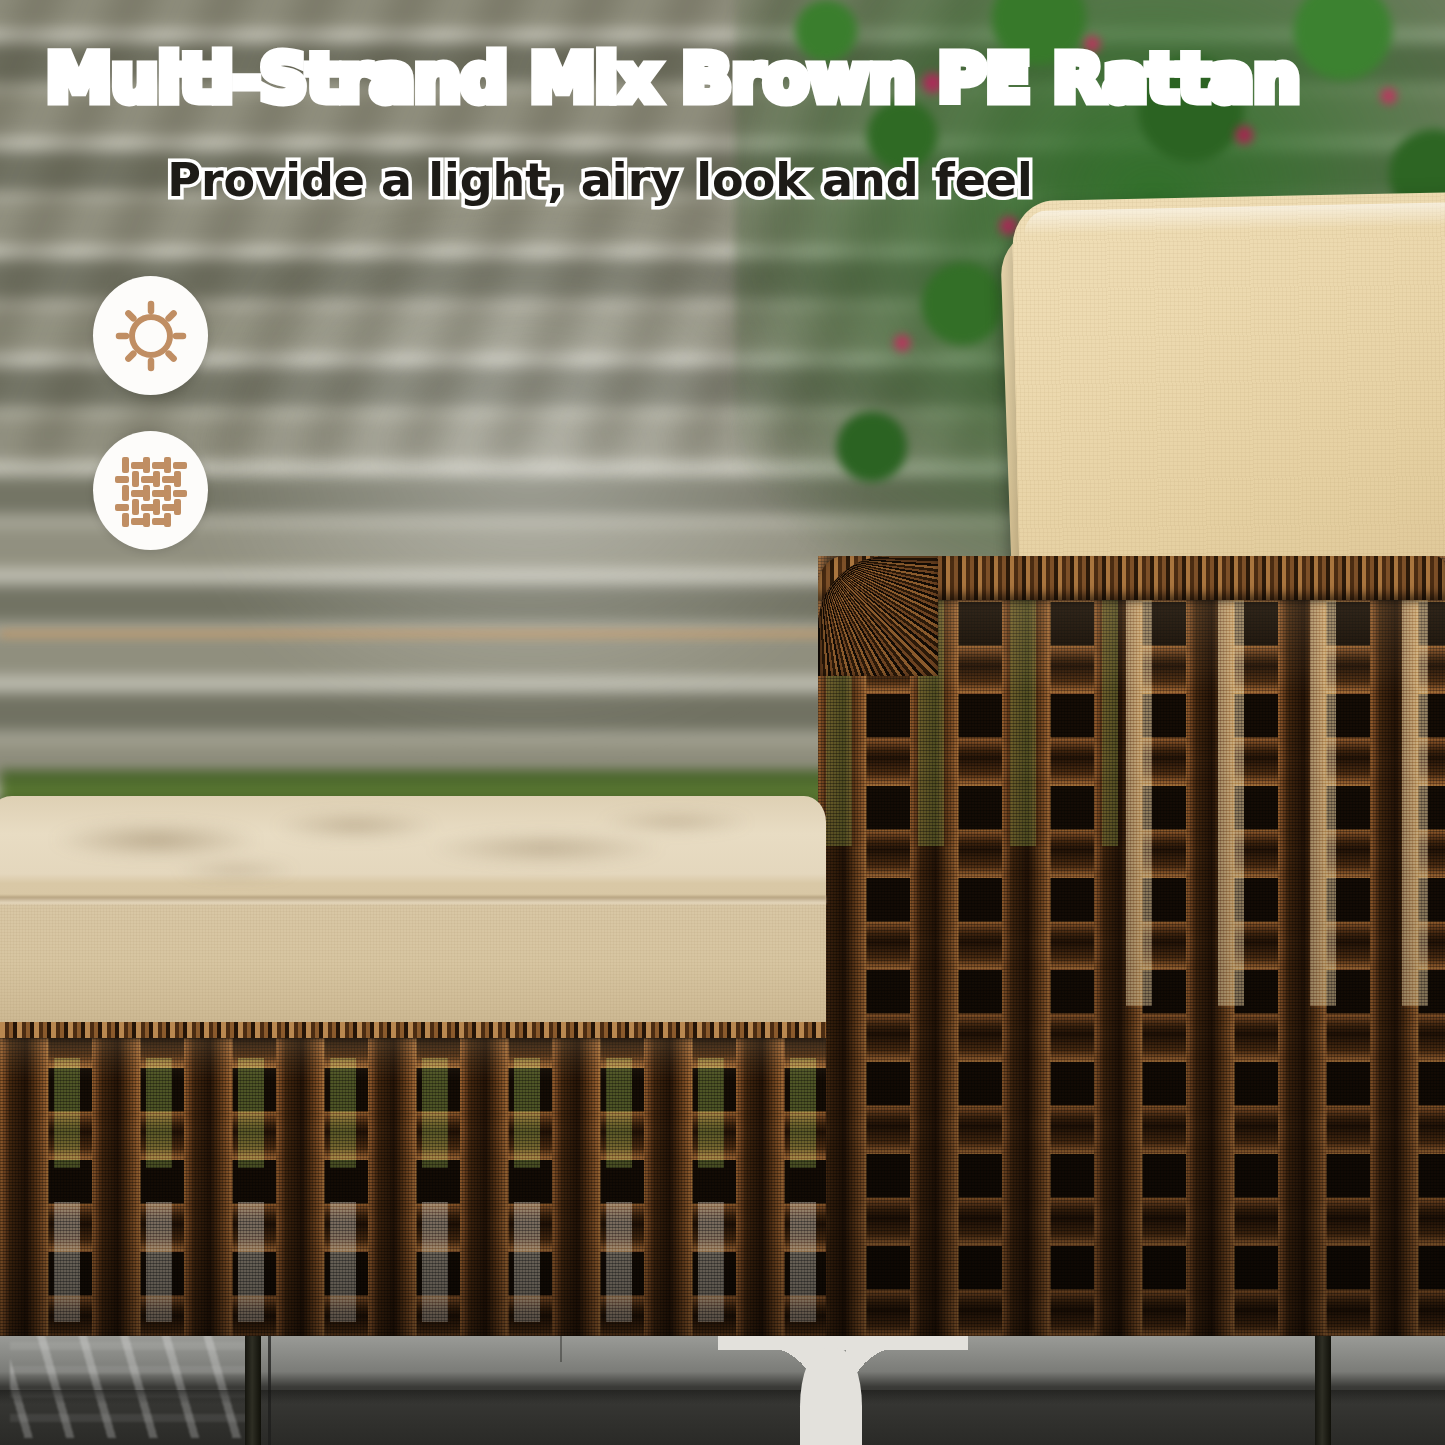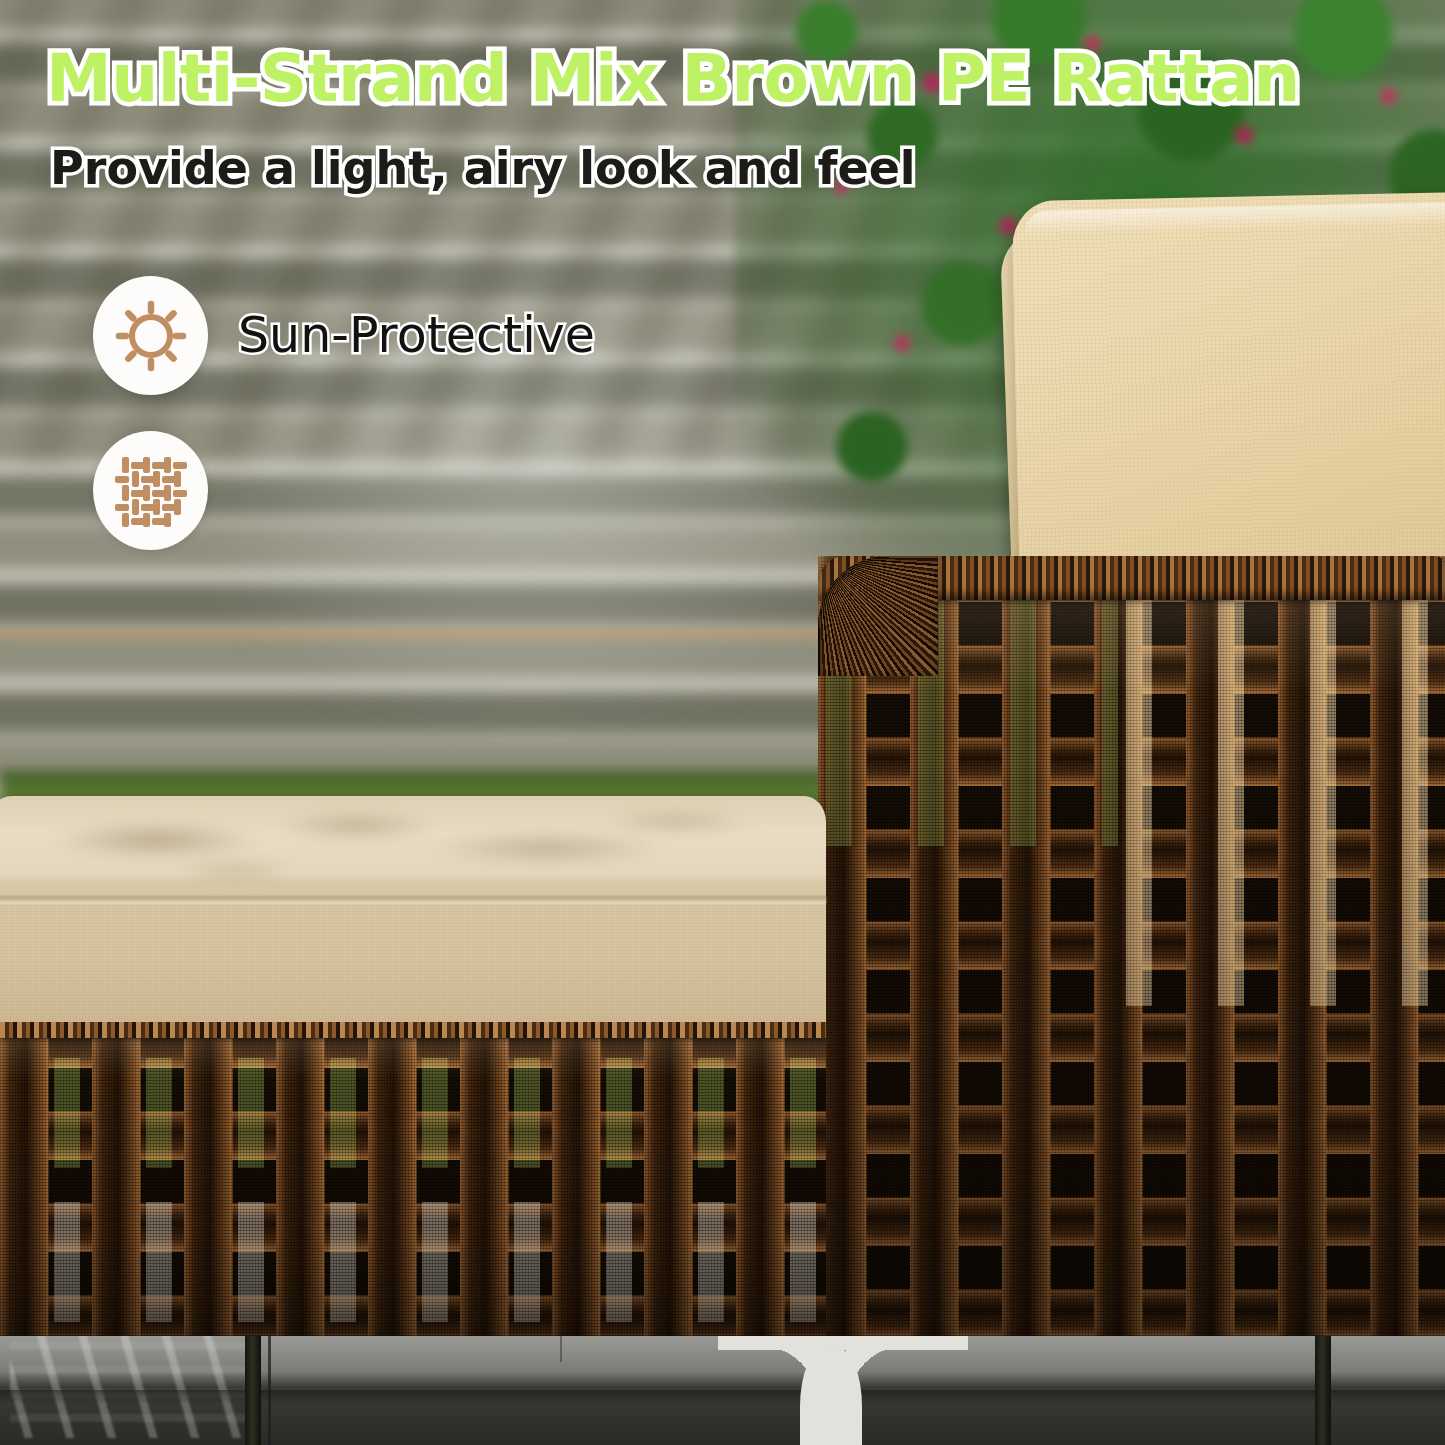--- a/index.html
+++ b/index.html
@@ -350,32 +350,33 @@
     border-radius:42px 34px 10px 10px/46px 40px 10px 10px;
     transform:rotate(-1.2deg);
     opacity:.85;
   }
 
   
   #headline{
     position:absolute;left:46px;top:40px;width:1380px;
     font-size:66px;line-height:78px;font-weight:bold;
     letter-spacing:-0.5px;
-    color:#bef264;
+    color:#ffffff;
     -webkit-text-stroke:9px #ffffff;
     paint-order:stroke fill;
     white-space:nowrap;
   }
   #subhead{
-    position:absolute;left:50px;top:140px;width:1100px;
+    position:absolute;left:50px;top:152px;width:1100px;
     font-size:46px;line-height:56px;font-weight:bold;
     color:#1d1b17;
     -webkit-text-stroke:7px #ffffff;
     paint-order:stroke fill;
     white-space:nowrap;
+    text-align:center;
   }
 
   
   #features{
     position:absolute;left:93px;top:276px;width:700px;
   }
   .feature{
     display:flex;align-items:center;height:119px;margin-bottom:36px;
   }
   .badge{
@@ -463,21 +464,20 @@
             <line x1="36" y1="61" x2="36" y2="68"></line>
             <line x1="4" y1="36" x2="11" y2="36"></line>
             <line x1="61" y1="36" x2="68" y2="36"></line>
             <line x1="13.4" y1="13.4" x2="18.4" y2="18.4"></line>
             <line x1="53.6" y1="53.6" x2="58.6" y2="58.6"></line>
             <line x1="58.6" y1="13.4" x2="53.6" y2="18.4"></line>
             <line x1="18.4" y1="53.6" x2="13.4" y2="58.6"></line>
           </g>
         </svg>
       </div>
-      <div class="feature-label">Sun-Protective</div>
     </div>
 
     <div class="feature">
       <div class="badge">
         <svg width="72" height="72" viewBox="0 0 72 72">
           <g fill="#C08E63">
 
             <rect x="7" y="2" width="7" height="16" rx="2"></rect>
             <rect x="28" y="2" width="7" height="16" rx="2"></rect>
             <rect x="49" y="2" width="7" height="16" rx="2"></rect>

